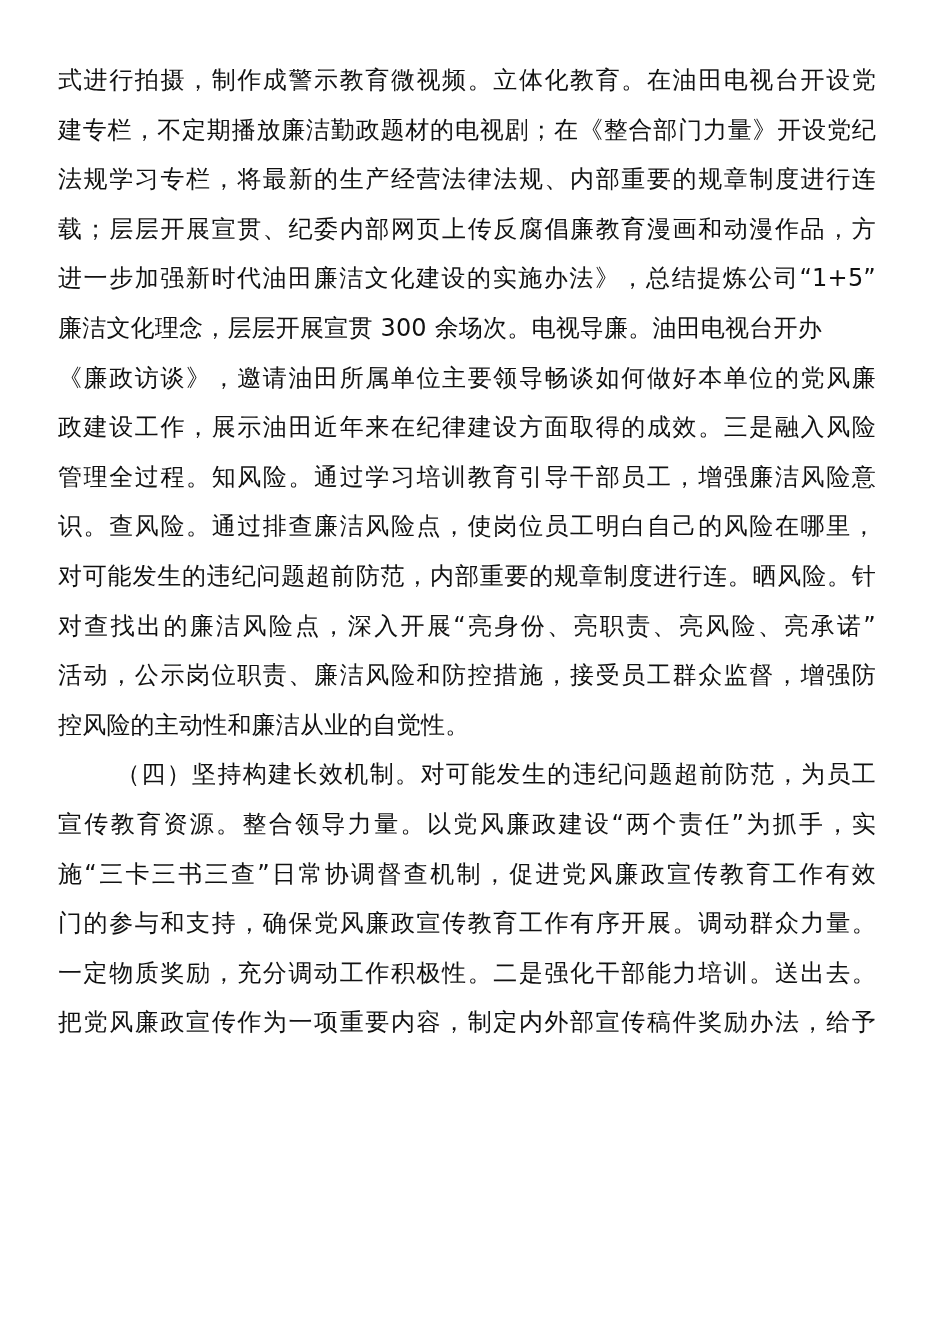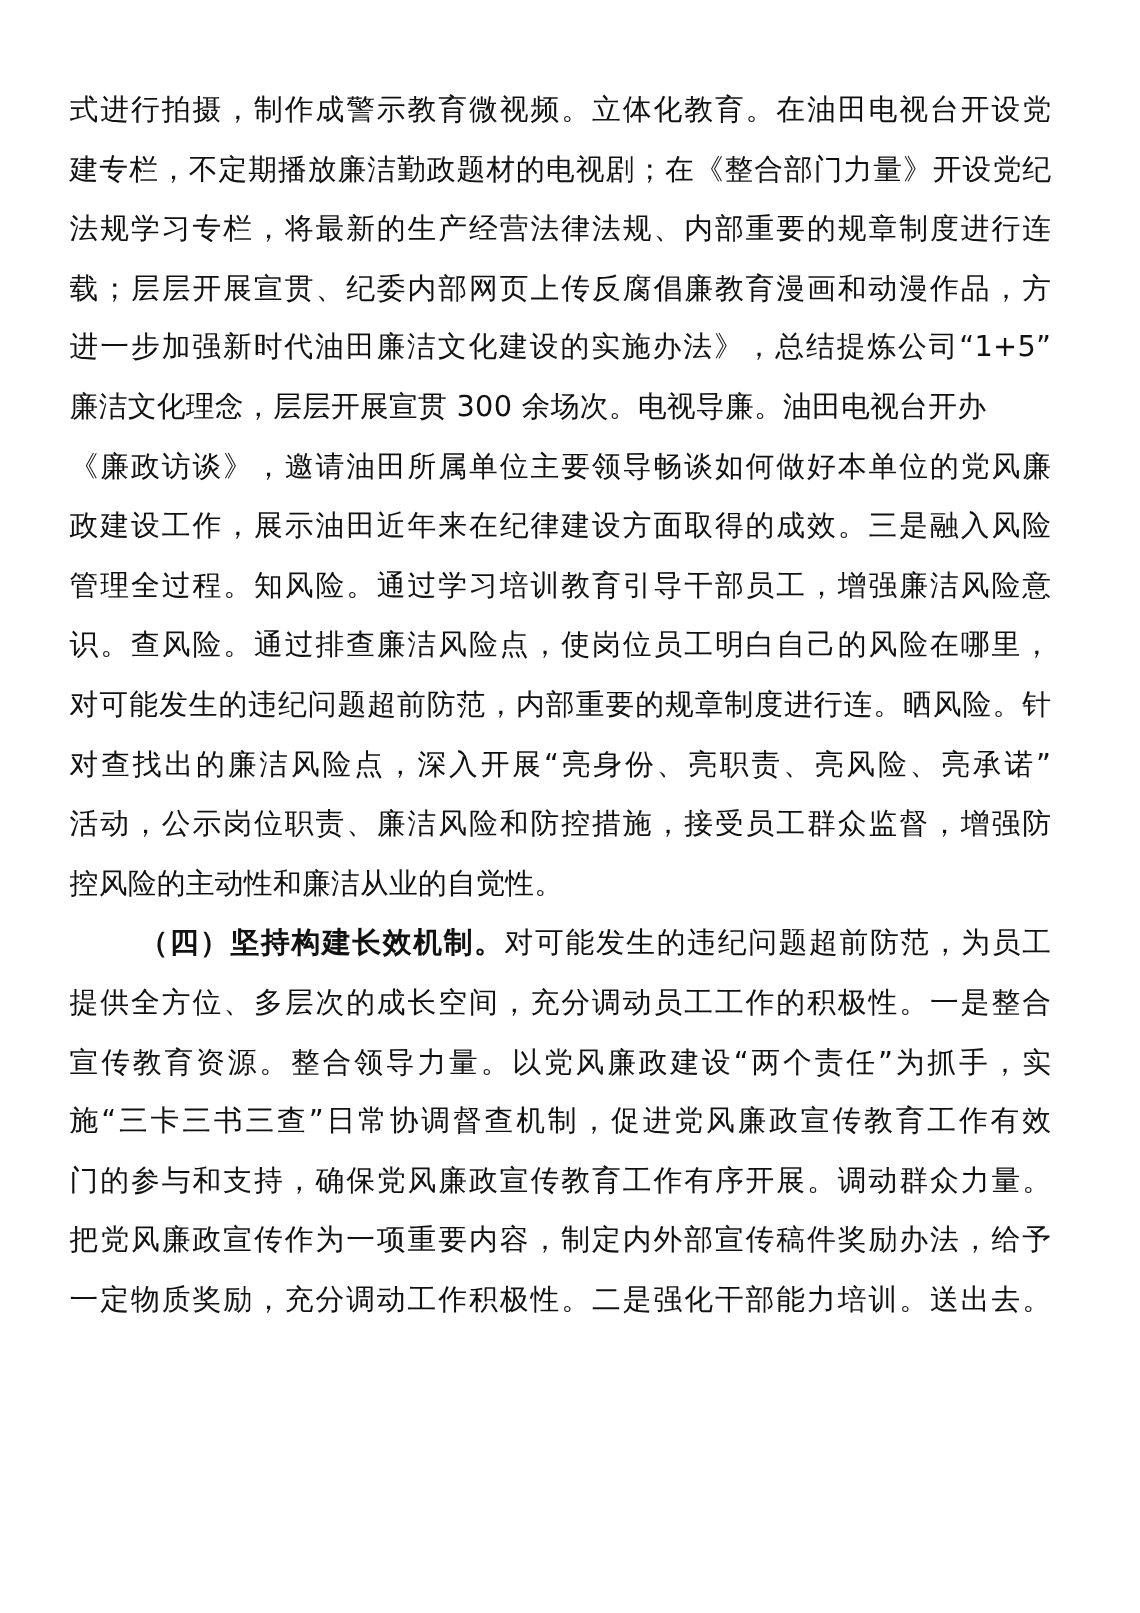--- a/index.html
+++ b/index.html
@@ -1,38 +1,38 @@
 <!DOCTYPE html>
 <html><head>
 <meta charset="utf-8">
 <style>
   html, body { margin: 0; padding: 0; background: #ffffff; }
   body { width: 950px; height: 1344px; overflow: hidden; position: relative; }
   .page {
     position: absolute;
     left: 58px;
-    top: 67px;
+    top: 56px;
     width: 818px;
     font-family: "DejaVu Sans", "Liberation Sans", sans-serif;
     font-size: 24px;
     line-height: 49.6px;
     color: #111111;
     text-align: justify;
     text-justify: inter-character;
     letter-spacing: 0.2px;
   }
   .line {
     display: block;
     white-space: nowrap;
     height: 49.6px;
     text-align-last: justify;
   }
   .line.last { text-align-last: left; }
   .indent { padding-left: 58px; }
-  .bold { font-weight: bold; }
+  .bold { font-weight: normal; }
 </style>
 </head>
 <body>
 
 <div class="page">
   <div class="paragraph">
     <span class="line">式进行拍摄，制作成警示教育微视频。立体化教育。在油田电视台开设党</span>
     <span class="line">建专栏，不定期播放廉洁勤政题材的电视剧；在《整合部门力量》开设党纪</span>
     <span class="line">法规学习专栏，将最新的生产经营法律法规、内部重要的规章制度进行连</span>
     <span class="line">载；层层开展宣贯、纪委内部网页上传反腐倡廉教育漫画和动漫作品，方</span>
@@ -43,20 +43,19 @@
     <span class="line">管理全过程。知风险。通过学习培训教育引导干部员工，增强廉洁风险意</span>
     <span class="line">识。查风险。通过排查廉洁风险点，使岗位员工明白自己的风险在哪里，</span>
     <span class="line">对可能发生的违纪问题超前防范，内部重要的规章制度进行连。晒风险。针</span>
     <span class="line">对查找出的廉洁风险点，深入开展“亮身份、亮职责、亮风险、亮承诺”</span>
     <span class="line">活动，公示岗位职责、廉洁风险和防控措施，接受员工群众监督，增强防</span>
     <span class="line last">控风险的主动性和廉洁从业的自觉性。</span>
   </div>
 
   <div class="paragraph">
     <span class="line indent"><span class="bold">（四）坚持构建长效机制。</span><span>对可能发生的违纪问题超前防范，为员工</span></span>
-    <span class="line">提供全方位、多层次的成长空间，充分调动员工工作的积极性。一是整合</span>
     <span class="line">宣传教育资源。整合领导力量。以党风廉政建设“两个责任”为抓手，实</span>
     <span class="line">施“三卡三书三查”日常协调督查机制，促进党风廉政宣传教育工作有效</span>
     <span class="line">门的参与和支持，确保党风廉政宣传教育工作有序开展。调动群众力量。</span>
+    <span class="line">一定物质奖励，充分调动工作积极性。二是强化干部能力培训。送出去。</span>
     <span class="line">把党风廉政宣传作为一项重要内容，制定内外部宣传稿件奖励办法，给予</span>
-    <span class="line">一定物质奖励，充分调动工作积极性。二是强化干部能力培训。送出去。</span>
   </div>
 </div>
 
 </body></html>

